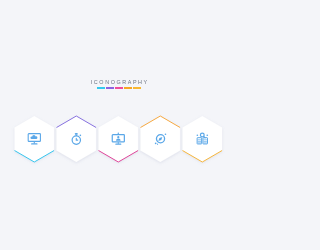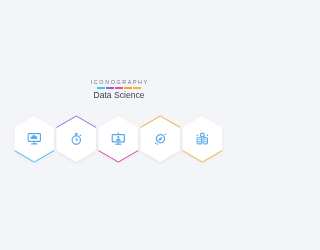--- a/index.html
+++ b/index.html
@@ -18,21 +18,20 @@
 <div class="stage">
   <div class="brand">
     <div class="brand-title">ICONOGRAPHY</div>
     <div class="dashes">
         <span class="dash" style="background: rgb(52, 201, 238);"></span>
         <span class="dash" style="background: rgb(140, 99, 224);"></span>
         <span class="dash" style="background: rgb(239, 77, 154);"></span>
         <span class="dash" style="background: rgb(246, 166, 35);"></span>
         <span class="dash" style="background: rgb(247, 183, 51);"></span>
       </div>
-    <div class="brand-sub">Data Science</div>
   </div>
   <svg id="hexsvg" width="238" height="250" viewBox="0 0 238 250">
     <defs>
       <filter id="hexshadow" x="-60%" y="-60%" width="220%" height="220%">
         <feDropShadow dx="0" dy="1" stdDeviation="1.6" flood-color="#8a93b5" flood-opacity="0.22"></feDropShadow>
       </filter>
     </defs>
   <g>
         <path d="M 34.3 116 L 54.099999999999994 127.5 L 54.099999999999994 150.5 L 34.3 162 L 14.499999999999996 150.5 L 14.499999999999996 127.5 Z" fill="#ffffff" filter="url(#hexshadow)"></path>
         <path d="M 14.499999999999996 150.5 L 34.3 162 L 54.099999999999994 150.5" fill="none" stroke="#37c6ef" stroke-width="1"></path>

